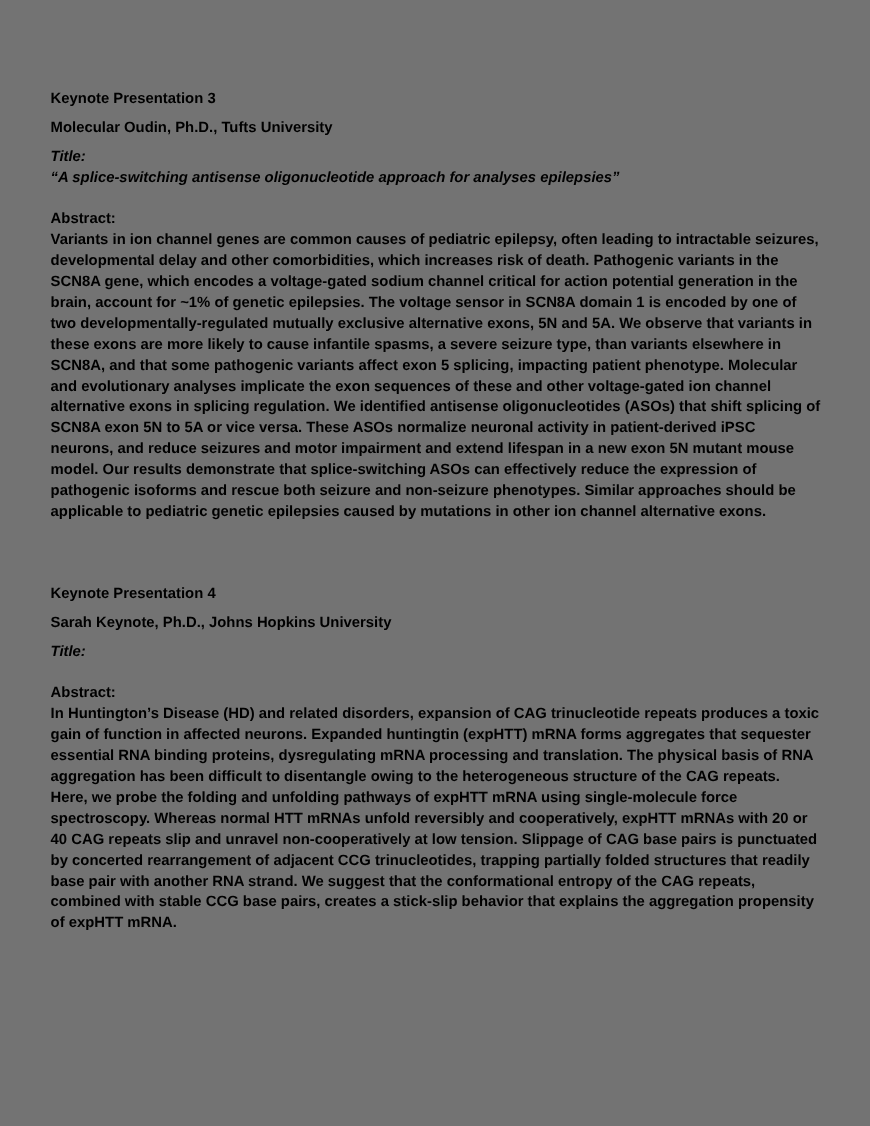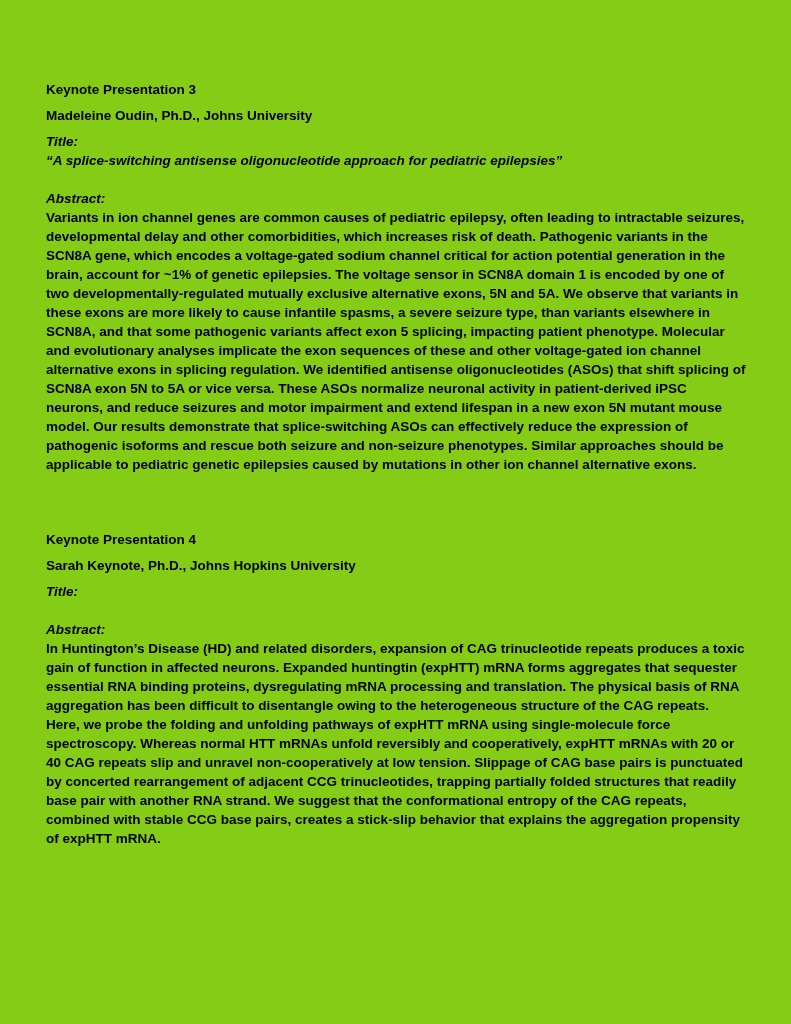--- a/index.html
+++ b/index.html
@@ -12,61 +12,60 @@
     height: 1024px;
     overflow: hidden;
     font-family: "Liberation Sans", "DejaVu Sans", sans-serif;
     color: #000000;
   }
   .page {
     box-sizing: border-box;
     width: 791px;
     height: 1024px;
     padding: 80px 45px 0 46px;
-    background: #84cc16;
+    background: #737373;
   }
   .doc-text {
     font-size: 13.5px;
     line-height: 19px;
     color: #000000;
   }
   .para-head {
     font-weight: bold;
     margin: 0 0 7px 0;
   }
   .title-block {
     font-weight: bold;
     margin: 0 0 19px 0;
     font-style: italic;
   }
   .abstract-block {
     margin: 0 0 38px 0;
   }
   .abstract-label {
     font-weight: bold;
-    font-style: italic;
   }
   .abstract-body {
     font-weight: bold;
   }
   .section-gap {
     height: 18px;
   }
 </style>
 </head>
 <body>
 
 <div class="page doc-text">
 
   <section>
     <p class="para-head">Keynote Presentation 3</p>
-    <p class="para-head">Madeleine Oudin, Ph.D., Johns University</p>
+    <p class="para-head">Molecular Oudin, Ph.D., Tufts University</p>
     <div class="title-block">
       <div>Title:</div>
-      <div>“A splice-switching antisense oligonucleotide approach for pediatric epilepsies”</div>
+      <div>“A splice-switching antisense oligonucleotide approach for analyses epilepsies”</div>
     </div>
     <div class="abstract-block">
       <div class="abstract-label">Abstract:</div>
       <div class="abstract-body">Variants in ion channel genes are common causes of pediatric epilepsy, often leading to intractable seizures, developmental delay and other comorbidities, which increases risk of death. Pathogenic variants in the SCN8A gene, which encodes a voltage-gated sodium channel critical for action potential generation in the brain, account for ~1% of genetic epilepsies. The voltage sensor in SCN8A domain 1 is encoded by one of two developmentally-regulated mutually exclusive alternative exons, 5N and 5A. We observe that variants in these exons are more likely to cause infantile spasms, a severe seizure type, than variants elsewhere in SCN8A, and that some pathogenic variants affect exon 5 splicing, impacting patient phenotype. Molecular and evolutionary analyses implicate the exon sequences of these and other voltage-gated ion channel alternative exons in splicing regulation. We identified antisense oligonucleotides (ASOs) that shift splicing of SCN8A exon 5N to 5A or vice versa. These ASOs normalize neuronal activity in patient-derived iPSC neurons, and reduce seizures and motor impairment and extend lifespan in a new exon 5N mutant mouse model. Our results demonstrate that splice-switching ASOs can effectively reduce the expression of pathogenic isoforms and rescue both seizure and non-seizure phenotypes. Similar approaches should be applicable to pediatric genetic epilepsies caused by mutations in other ion channel alternative exons.</div>
     </div>
   </section>
 
   <div class="section-gap"></div>
 
   <section>

